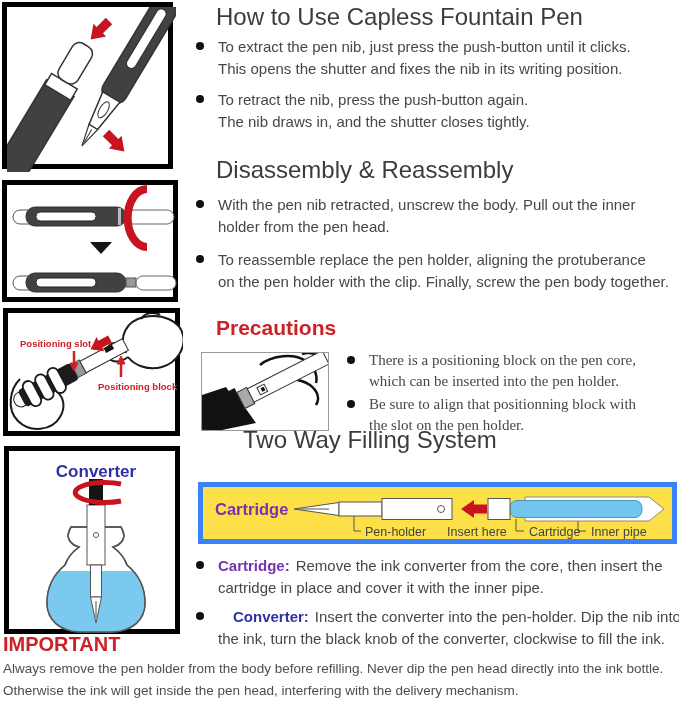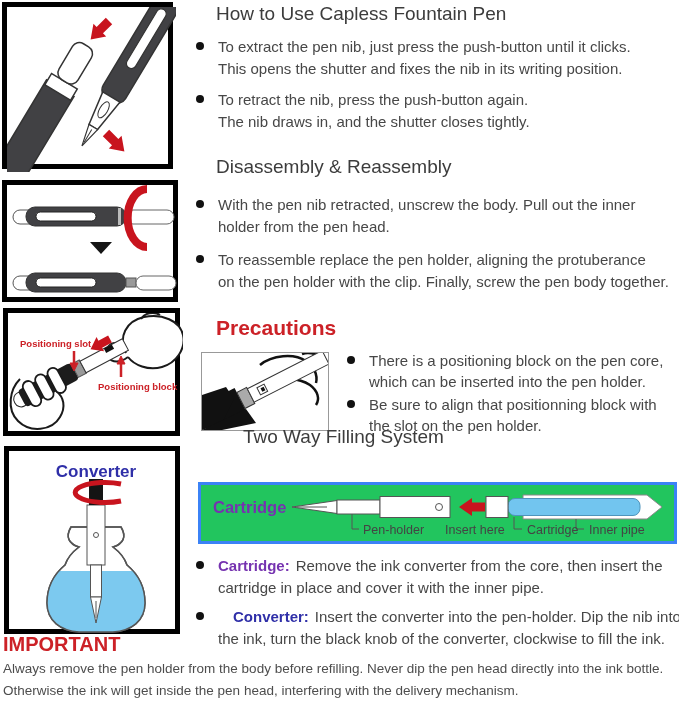--- a/index.html
+++ b/index.html
@@ -2,33 +2,33 @@
 <html><head>
 <meta charset="utf-8">
 <style>
   html,body { margin:0; padding:0; background:#fff; }
   #page {
     position:relative; width:679px; height:703px; background:#fff;
     font-family:"Liberation Sans","DejaVu Sans",sans-serif; overflow:hidden;
     color:#454545;
   }
   .illus-box { position:absolute; background:#fff; border:5px solid #000000; box-sizing:border-box; }
-  .sec-title { position:absolute; font-size:19px; color:#3c3c3c; white-space:pre; }
+  .sec-title { position:absolute; font-size:24px; color:#3c3c3c; white-space:pre; }
   .sec-title.red { color:#cc2127; font-size:21px;font-weight:bold; }
   .blist { position:absolute; display:flex; flex-direction:column; }
   .brow { display:flex; }
   .dot { flex:0 0 auto; width:8px; height:8px; border-radius:50%; background:#111; margin-top:6px; }
   .btxt { white-space:pre; font-size:15px; line-height:22px; color:#474747; margin-left:14px; }
   .btxt .prefix { font-weight:bold; margin-right:6px; }
   .prefix.purple { color:#7633b0; }
   .prefix.blue { color:#2f2fa8;margin-left:15px; }
   #prec-ul .btxt { line-height:21px; }
   #important-title { position:absolute; font-size:20px; font-weight:bold; color:#cc2127; }
   .imp-line { position:absolute; font-size:13.5px; color:#4d4d4d; white-space:pre; }
-  #diagram-box { position:absolute; border:3px solid #3b82f6; background:#22c55e; box-sizing:border-box; }
+  #diagram-box { position:absolute; border:5px solid #3b82f6; background:#fde047; box-sizing:border-box; }
   #prec-img { position:absolute; border:1px solid #999; background:#fff; box-sizing:border-box; }
   svg { display:block; }
   svg text { font-family:"Liberation Sans","DejaVu Sans",sans-serif; }
 </style>
 </head>
 <body>
 
 <div id="page">
 
   <div class="illus-box" style="left:2px; top:2px; width:171px; height:167px;">
@@ -188,21 +188,21 @@
         <rect x="10" y="-9" width="11" height="18" fill="#aaa" stroke="#333"></rect>
         <rect x="21" y="-7.5" width="84" height="15" fill="#fff" stroke="#333"></rect>
         <rect x="30" y="-4" width="8" height="8" fill="none" stroke="#333"></rect>
         <rect x="33" y="-2" width="3.5" height="4" fill="#111"></rect>
       </g>
       <polygon points="0,42 24,34 32,46 20,70 0,77" fill="#111"></polygon>
       <polygon points="0,77 44,56 54,70 20,77" fill="#111"></polygon>
     </svg>
   </div>
 
-  <div id="prec-ul" class="blist" style="left:347px; top:350px; gap:2px;">
+  <div id="prec-ul" class="blist" style="left:347px; top:350px; gap:2px;font-family:Liberation Serif, serif;">
     <div class="brow">
       <span class="dot"></span>
       <span class="btxt">There is a positioning block on the pen core,
 which can be inserted into the pen holder.</span>
     </div>
     <div class="brow">
       <span class="dot"></span>
       <span class="btxt">Be sure to align that positionning block with
 the slot on the pen holder.</span>
     </div>

